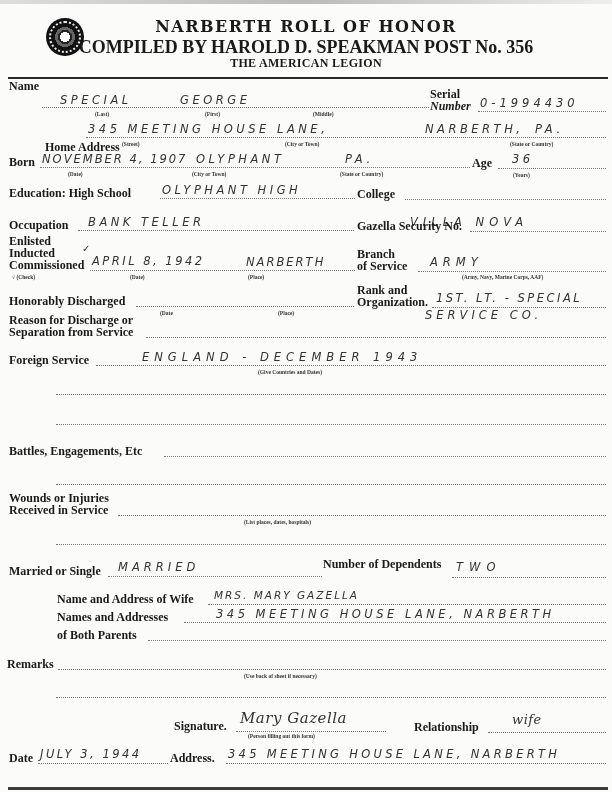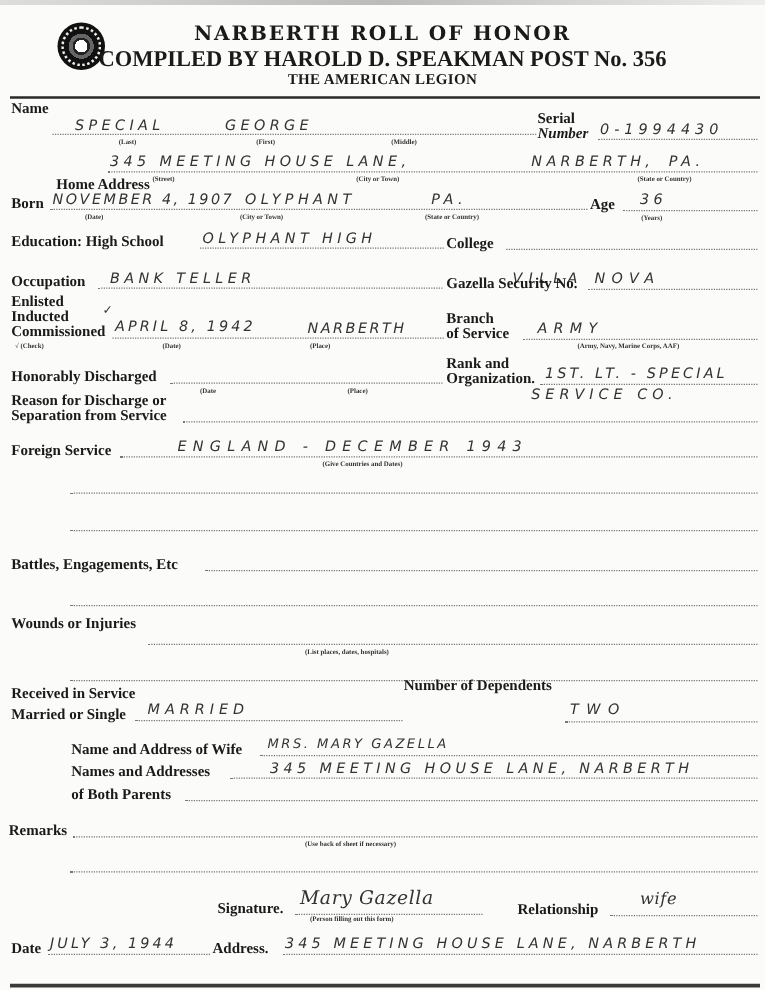--- a/index.html
+++ b/index.html
@@ -115,29 +115,29 @@
 <div class="abs hw" style="left:122px;top:351px;letter-spacing:5px;margin-left:20px;">ENGLAND - DECEMBER 1943</div>
 <div class="abs cap" style="left:258px;top:369px;">(Give Countries and Dates)</div>
 <div class="abs dots" style="left:56px;top:394px;width:550px;"></div>
 <div class="abs dots" style="left:56px;top:424px;width:550px;"></div>
 
 <div class="abs lbl" style="left:9px;top:445px;">Battles, Engagements, Etc</div>
 <div class="abs dots" style="left:164px;top:456px;width:442px;"></div>
 <div class="abs dots" style="left:56px;top:484px;width:550px;"></div>
 
 <div class="abs lbl" style="left:9px;top:492px;">Wounds or Injuries</div>
-<div class="abs lbl" style="left:9px;top:504px;margin-top:44px;">Received in Service</div>
+<div class="abs lbl" style="left:9px;top:504px;">Received in Service</div>
 <div class="abs dots" style="left:118px;top:515px;width:488px;"></div>
 <div class="abs cap" style="left:244px;top:519px;">(List places, dates, hospitals)</div>
 <div class="abs dots" style="left:56px;top:544px;width:550px;"></div>
 
 <div class="abs lbl" style="left:9px;top:565px;">Married or Single</div>
 <div class="abs dots" style="left:108px;top:576px;width:214px;"></div>
 <div class="abs hw" style="left:118px;top:561px;letter-spacing:4px;">MARRIED</div>
-<div class="abs lbl" style="left:323px;top:542px;">Number of Dependents</div>
+<div class="abs lbl" style="left:323px;top:558px;">Number of Dependents</div>
 <div class="abs dots" style="left:452px;top:577px;width:154px;"></div>
 <div class="abs hw" style="left:456px;top:561px;letter-spacing:6px;">TWO</div>
 
 <div class="abs lbl" style="left:57px;top:593px;">Name and Address of Wife</div>
 <div class="abs dots" style="left:208px;top:604px;width:398px;"></div>
 <div class="abs hw" style="left:214px;top:589px;letter-spacing:2px;font-size:10.5px;">MRS. MARY GAZELLA</div>
 <div class="abs lbl" style="left:57px;top:611px;">Names and Addresses</div>
 <div class="abs dots" style="left:184px;top:622px;width:422px;"></div>
 <div class="abs hw" style="left:216px;top:608px;letter-spacing:3.5px;">345 MEETING HOUSE LANE, NARBERTH</div>
 <div class="abs lbl" style="left:57px;top:629px;">of Both Parents</div>

